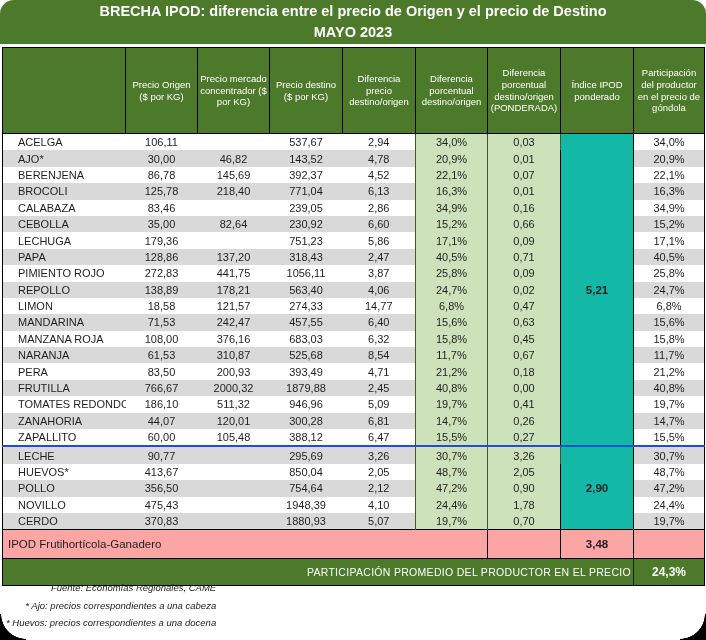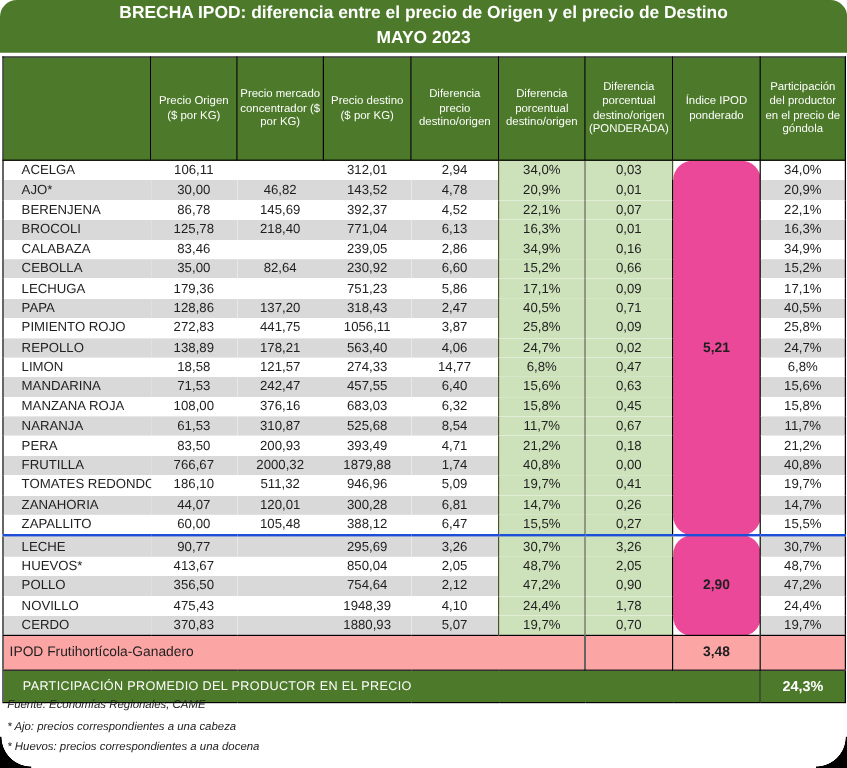--- a/index.html
+++ b/index.html
@@ -17,34 +17,34 @@
       font-size:11px;color:#1f1f1f;border:1px solid #000;}
   th{background:#4d7a2a;color:#fff;font-weight:normal;font-size:9.5px;
       line-height:1.25;border:1px solid #000;height:83px;padding:1px 2px;
       text-align:center;vertical-align:middle;white-space:normal;}
   td{height:16.4px;padding:0 2px;text-align:center;vertical-align:middle;
       white-space:nowrap;overflow:hidden;}
   td.name{text-align:left;padding-left:15px;}
   tr.even td{background:#ffffff;}
   tr.odd  td{background:#d9d9d9;}
   tr td.green{background:#cde2bb;border-left:1px solid #46542e;border-right:1px solid #46542e;}
-  tr td.ipodcol{background:#ec4899;border-left:1px solid #000;border-right:1px solid #000;
-      font-weight:bold;font-size:11.5px;border-radius:16px;}
+  tr td.ipodcol{background:#14b8a6;border-left:1px solid #000;border-right:1px solid #000;
+      font-weight:bold;font-size:11.5px;}
   tr.section-start td{border-top:2px solid #1d4ed8;}
   tr.summary td{background:#fca5a5;height:28px;border-top:1px solid #000;border-bottom:1px solid #000;}
   tr.summary td.lbl{text-align:left;padding-left:5px;font-size:11.5px;border-right:1px solid #000;}
   tr.summary td.mid{border-right:1px solid #000;}
   tr.summary td.val{font-weight:bold;font-size:11.5px;border-right:1px solid #000;}
   tr.part td{background:#4d7a2a;color:#fff;height:26px;border-bottom:1px solid #000;}
-  tr.part td.lbl{text-align:left;padding-left:16px;font-size:10.5px;letter-spacing:.3px;margin-left:32px;}
+  tr.part td.lbl{text-align:right;padding-left:6px;font-size:10.5px;letter-spacing:.3px;margin-left:32px;}
   tr.part td.val{font-weight:bold;font-size:12px;border-left:1px solid #17250b;}
 
   .footnotes{position:absolute;left:6px;top:579px;font-style:italic;
       font-size:9.5px;color:#222;}
-  .footnotes div{line-height:17.5px;}
+  .footnotes div{line-height:17.5px;text-align:right;}
 
   .corner{position:absolute;bottom:0;width:26px;height:26px;pointer-events:none;}
   .corner-left{left:0;background:radial-gradient(26px at 100% 0,rgba(0,0,0,0) 24.5px,#000 25px);}
   .corner-right{right:0;background:radial-gradient(26px at 0 0,rgba(0,0,0,0) 24.5px,#000 25px);}
 </style>
 </head>
 <body>
 
 <div class="title-band">
   <div class="title-line1">BRECHA IPOD: diferencia entre el precio de Origen y el precio de Destino</div>
@@ -74,21 +74,21 @@
       <th>Diferencia porcentual destino/origen (PONDERADA)</th>
       <th>Índice IPOD ponderado</th>
       <th>Participación del productor en el precio de góndola</th>
     </tr>
   </thead>
   <tbody>
       <tr class="even">
         <td class="name">ACELGA</td>
         <td>106,11</td>
         <td></td>
-        <td>312,01</td>
+        <td>537,67</td>
         <td>2,94</td>
         <td class="green">34,0%</td>
         <td class="green">0,03</td>
         <td class="ipodcol" rowspan="19">5,21</td>
         <td>34,0%</td>
       </tr>
       <tr class="odd">
         <td class="name">AJO*</td>
         <td>30,00</td>
         <td>46,82</td>
@@ -226,21 +226,21 @@
         <td>4,71</td>
         <td class="green">21,2%</td>
         <td class="green">0,18</td>
         <td>21,2%</td>
       </tr>
       <tr class="odd">
         <td class="name">FRUTILLA</td>
         <td>766,67</td>
         <td>2000,32</td>
         <td>1879,88</td>
-        <td>1,74</td>
+        <td>2,45</td>
         <td class="green">40,8%</td>
         <td class="green">0,00</td>
         <td>40,8%</td>
       </tr>
       <tr class="even">
         <td class="name">TOMATES REDONDOS</td>
         <td>186,10</td>
         <td>511,32</td>
         <td>946,96</td>
         <td>5,09</td>

